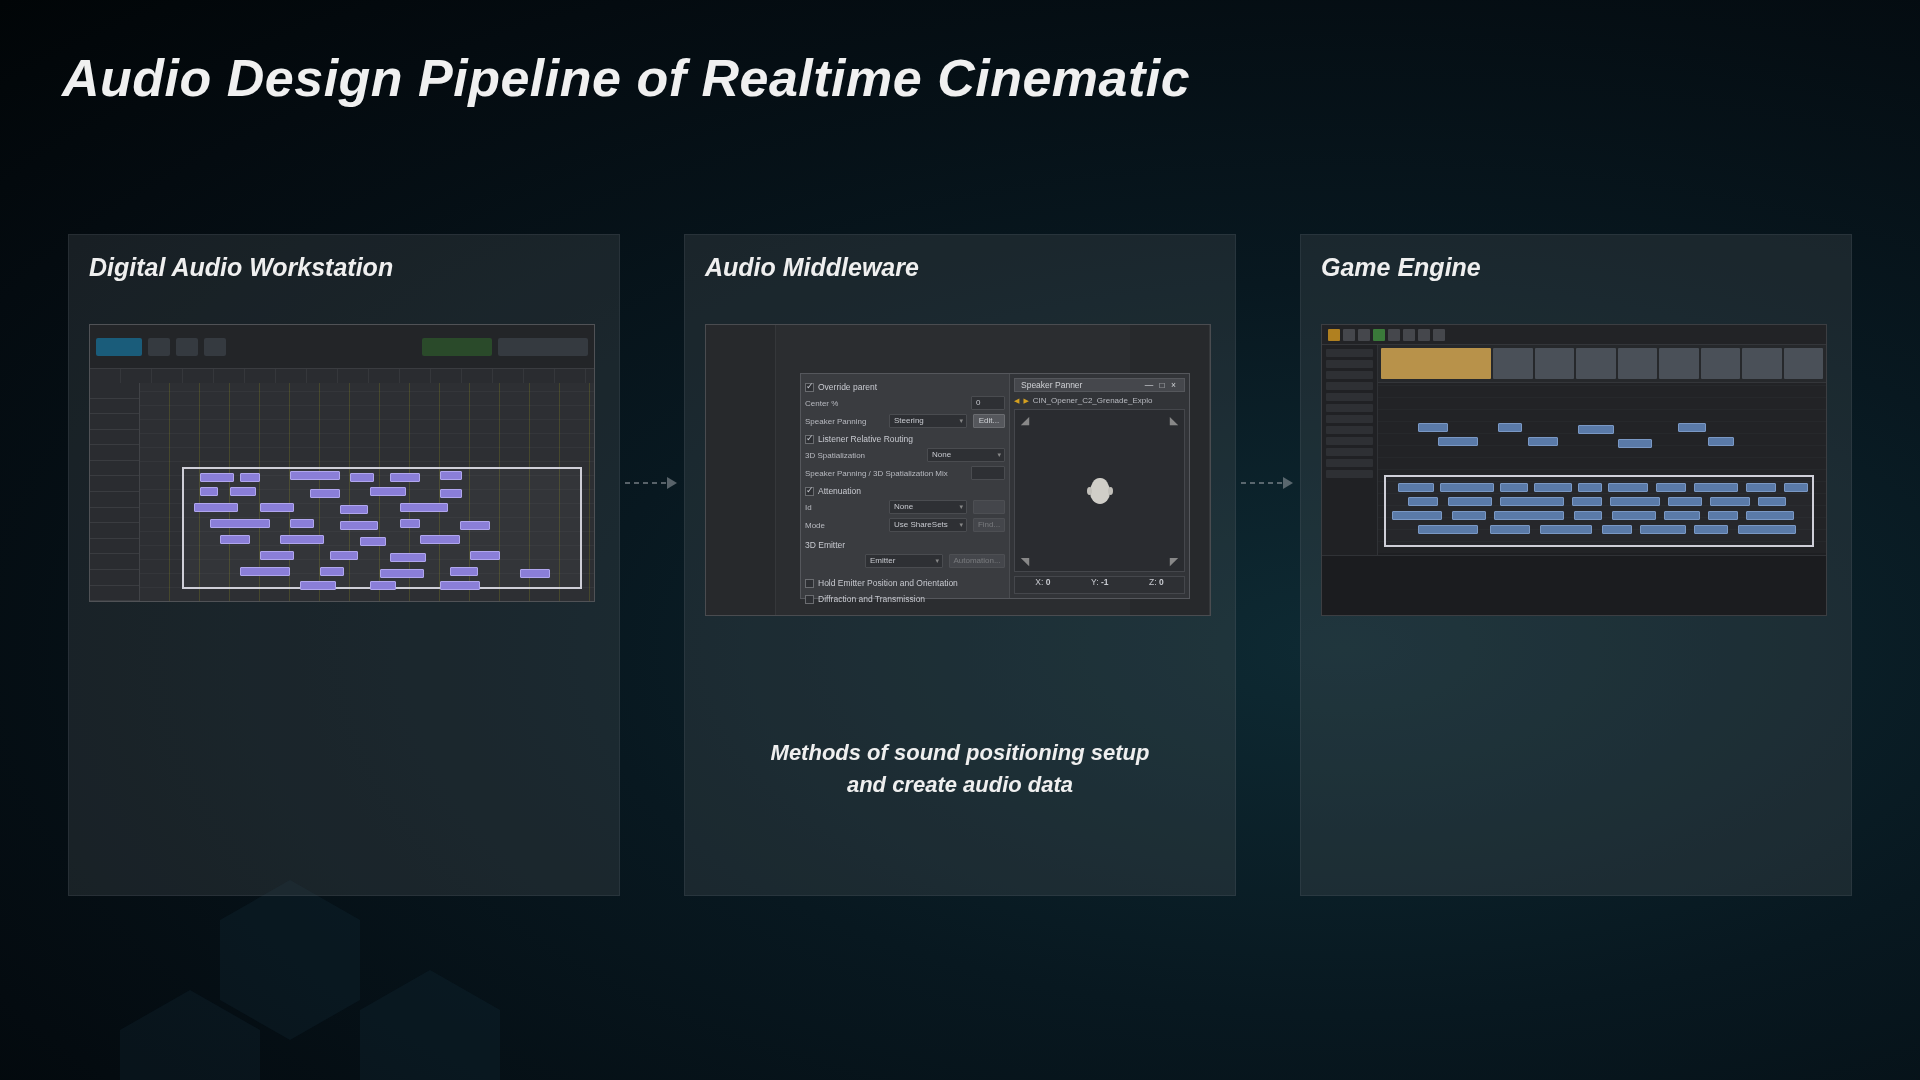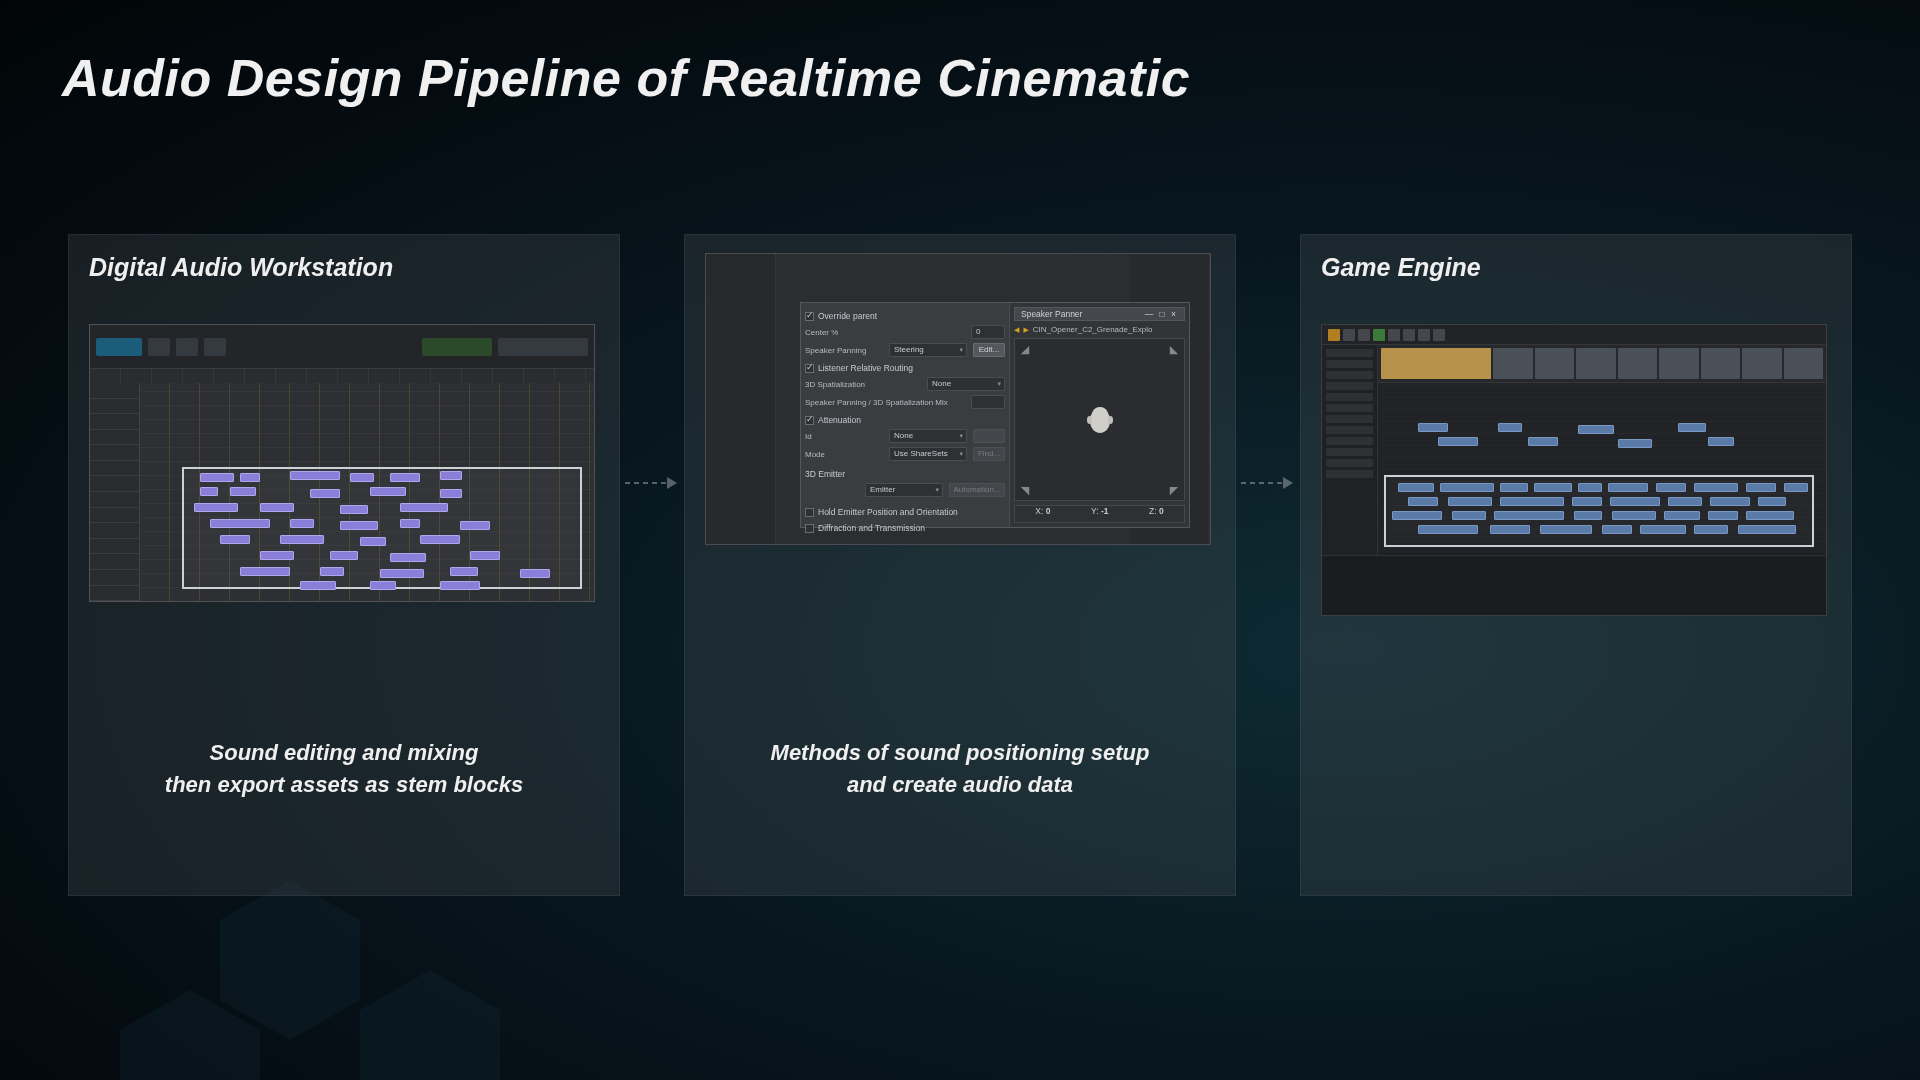--- a/index.html
+++ b/index.html
@@ -383,32 +383,31 @@
           <div class="daw-clip" style="left:240px; top:186px; width:44px;"></div>
           <div class="daw-clip" style="left:310px; top:184px; width:28px;"></div>
           <div class="daw-clip" style="left:380px; top:186px; width:30px;"></div>
           <div class="daw-clip" style="left:160px; top:198px; width:36px;"></div>
           <div class="daw-clip" style="left:230px; top:198px; width:26px;"></div>
           <div class="daw-clip" style="left:300px; top:198px; width:40px;"></div>
         </div>
       </div>
     </div>
 
-    <div class="card-desc">Sound editing and mixing
-then export assets as stem blocks</div>
   </div>
 
   <div class="arrow">
     <svg width="58" height="16" viewBox="0 0 58 16">
       <line x1="2" y1="8" x2="44" y2="8" stroke="#9aa0a6" stroke-width="2" stroke-dasharray="5 4"></line>
       <path d="M44 2 L54 8 L44 14 Z" fill="#9aa0a6"></path>
     </svg>
   </div>
 
   <div class="card">
+    <div class="card-title">Audio Middleware</div>
 
     <div class="mid">
       <div class="mid-bg-col a"></div>
       <div class="mid-bg-col b"></div>
 
       <div class="mid-panel">
         <div class="mid-form">
           <div class="mid-section">
               <span class="mid-check on"></span>
               <span>Override parent</span>

